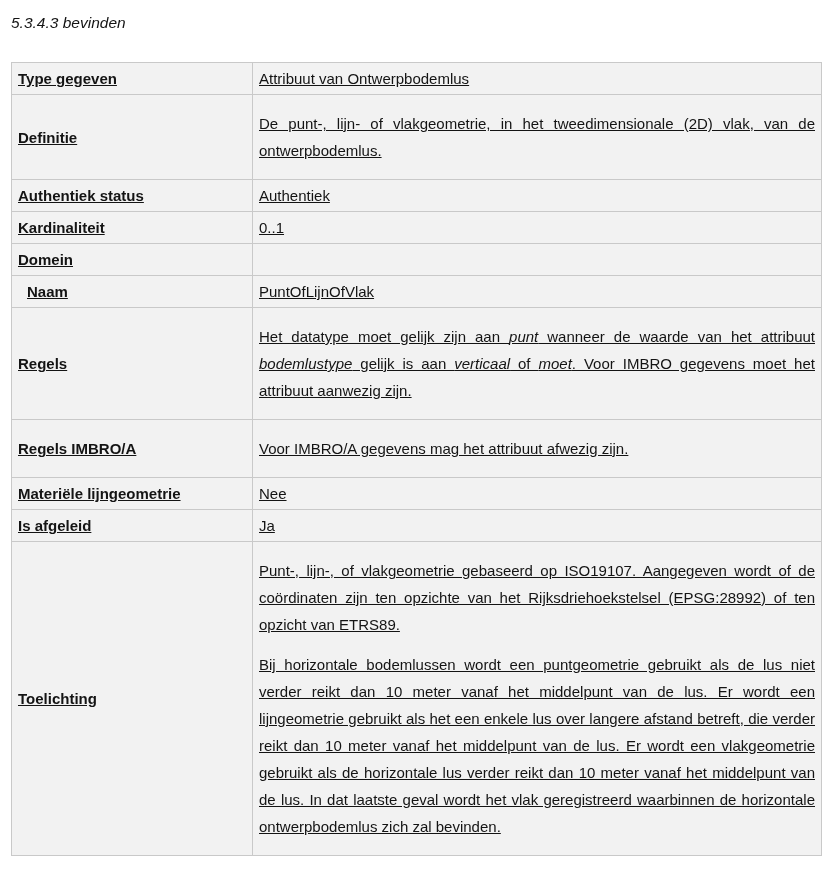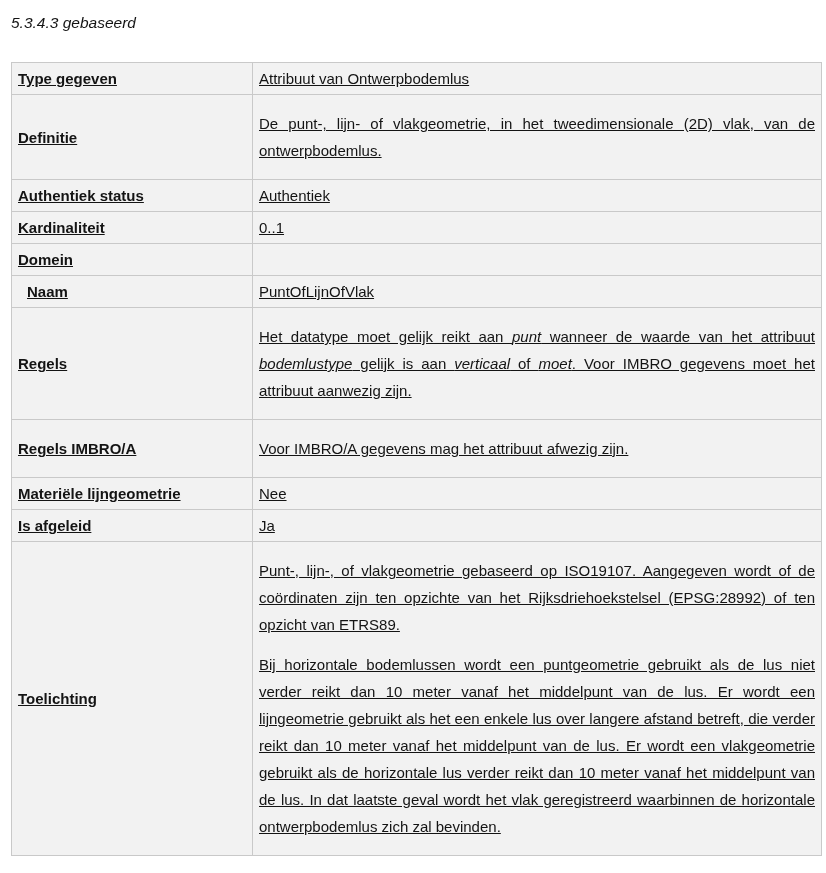--- a/index.html
+++ b/index.html
@@ -55,21 +55,21 @@
   }
   td.value p i {
     font-style: italic;
   }
 </style>
 </head>
 <body>
 
 <div class="page">
 
-  <h2 class="heading">5.3.4.3 gebaseerd</h2>
+  <h2 class="heading">5.3.4.3 bevinden</h2>
 
   <table class="attr-table">
     <colgroup>
       <col style="width:241px">
       <col>
     </colgroup>
     <tbody>
 
       <tr>
         <td class="label">Type gegeven</td>
@@ -99,21 +99,21 @@
       </tr>
 
       <tr>
         <td class="label indent">Naam</td>
         <td class="value">PuntOfLijnOfVlak</td>
       </tr>
 
       <tr>
         <td class="label">Regels</td>
         <td class="value justify">
-          <p><span>Het datatype moet gelijk reikt aan </span><i>punt</i><span> wanneer de waarde van het attribuut </span><i>bodemlustype</i><span> gelijk is aan </span><i>verticaal</i><span> of </span><i>moet</i><span>. Voor IMBRO gegevens moet het attribuut aanwezig zijn.</span></p>
+          <p><span>Het datatype moet gelijk zijn aan </span><i>punt</i><span> wanneer de waarde van het attribuut </span><i>bodemlustype</i><span> gelijk is aan </span><i>verticaal</i><span> of </span><i>moet</i><span>. Voor IMBRO gegevens moet het attribuut aanwezig zijn.</span></p>
         </td>
       </tr>
 
       <tr>
         <td class="label">Regels IMBRO/A</td>
         <td class="value justify">
           <p>Voor IMBRO/A gegevens mag het attribuut afwezig zijn.</p>
         </td>
       </tr>
 

